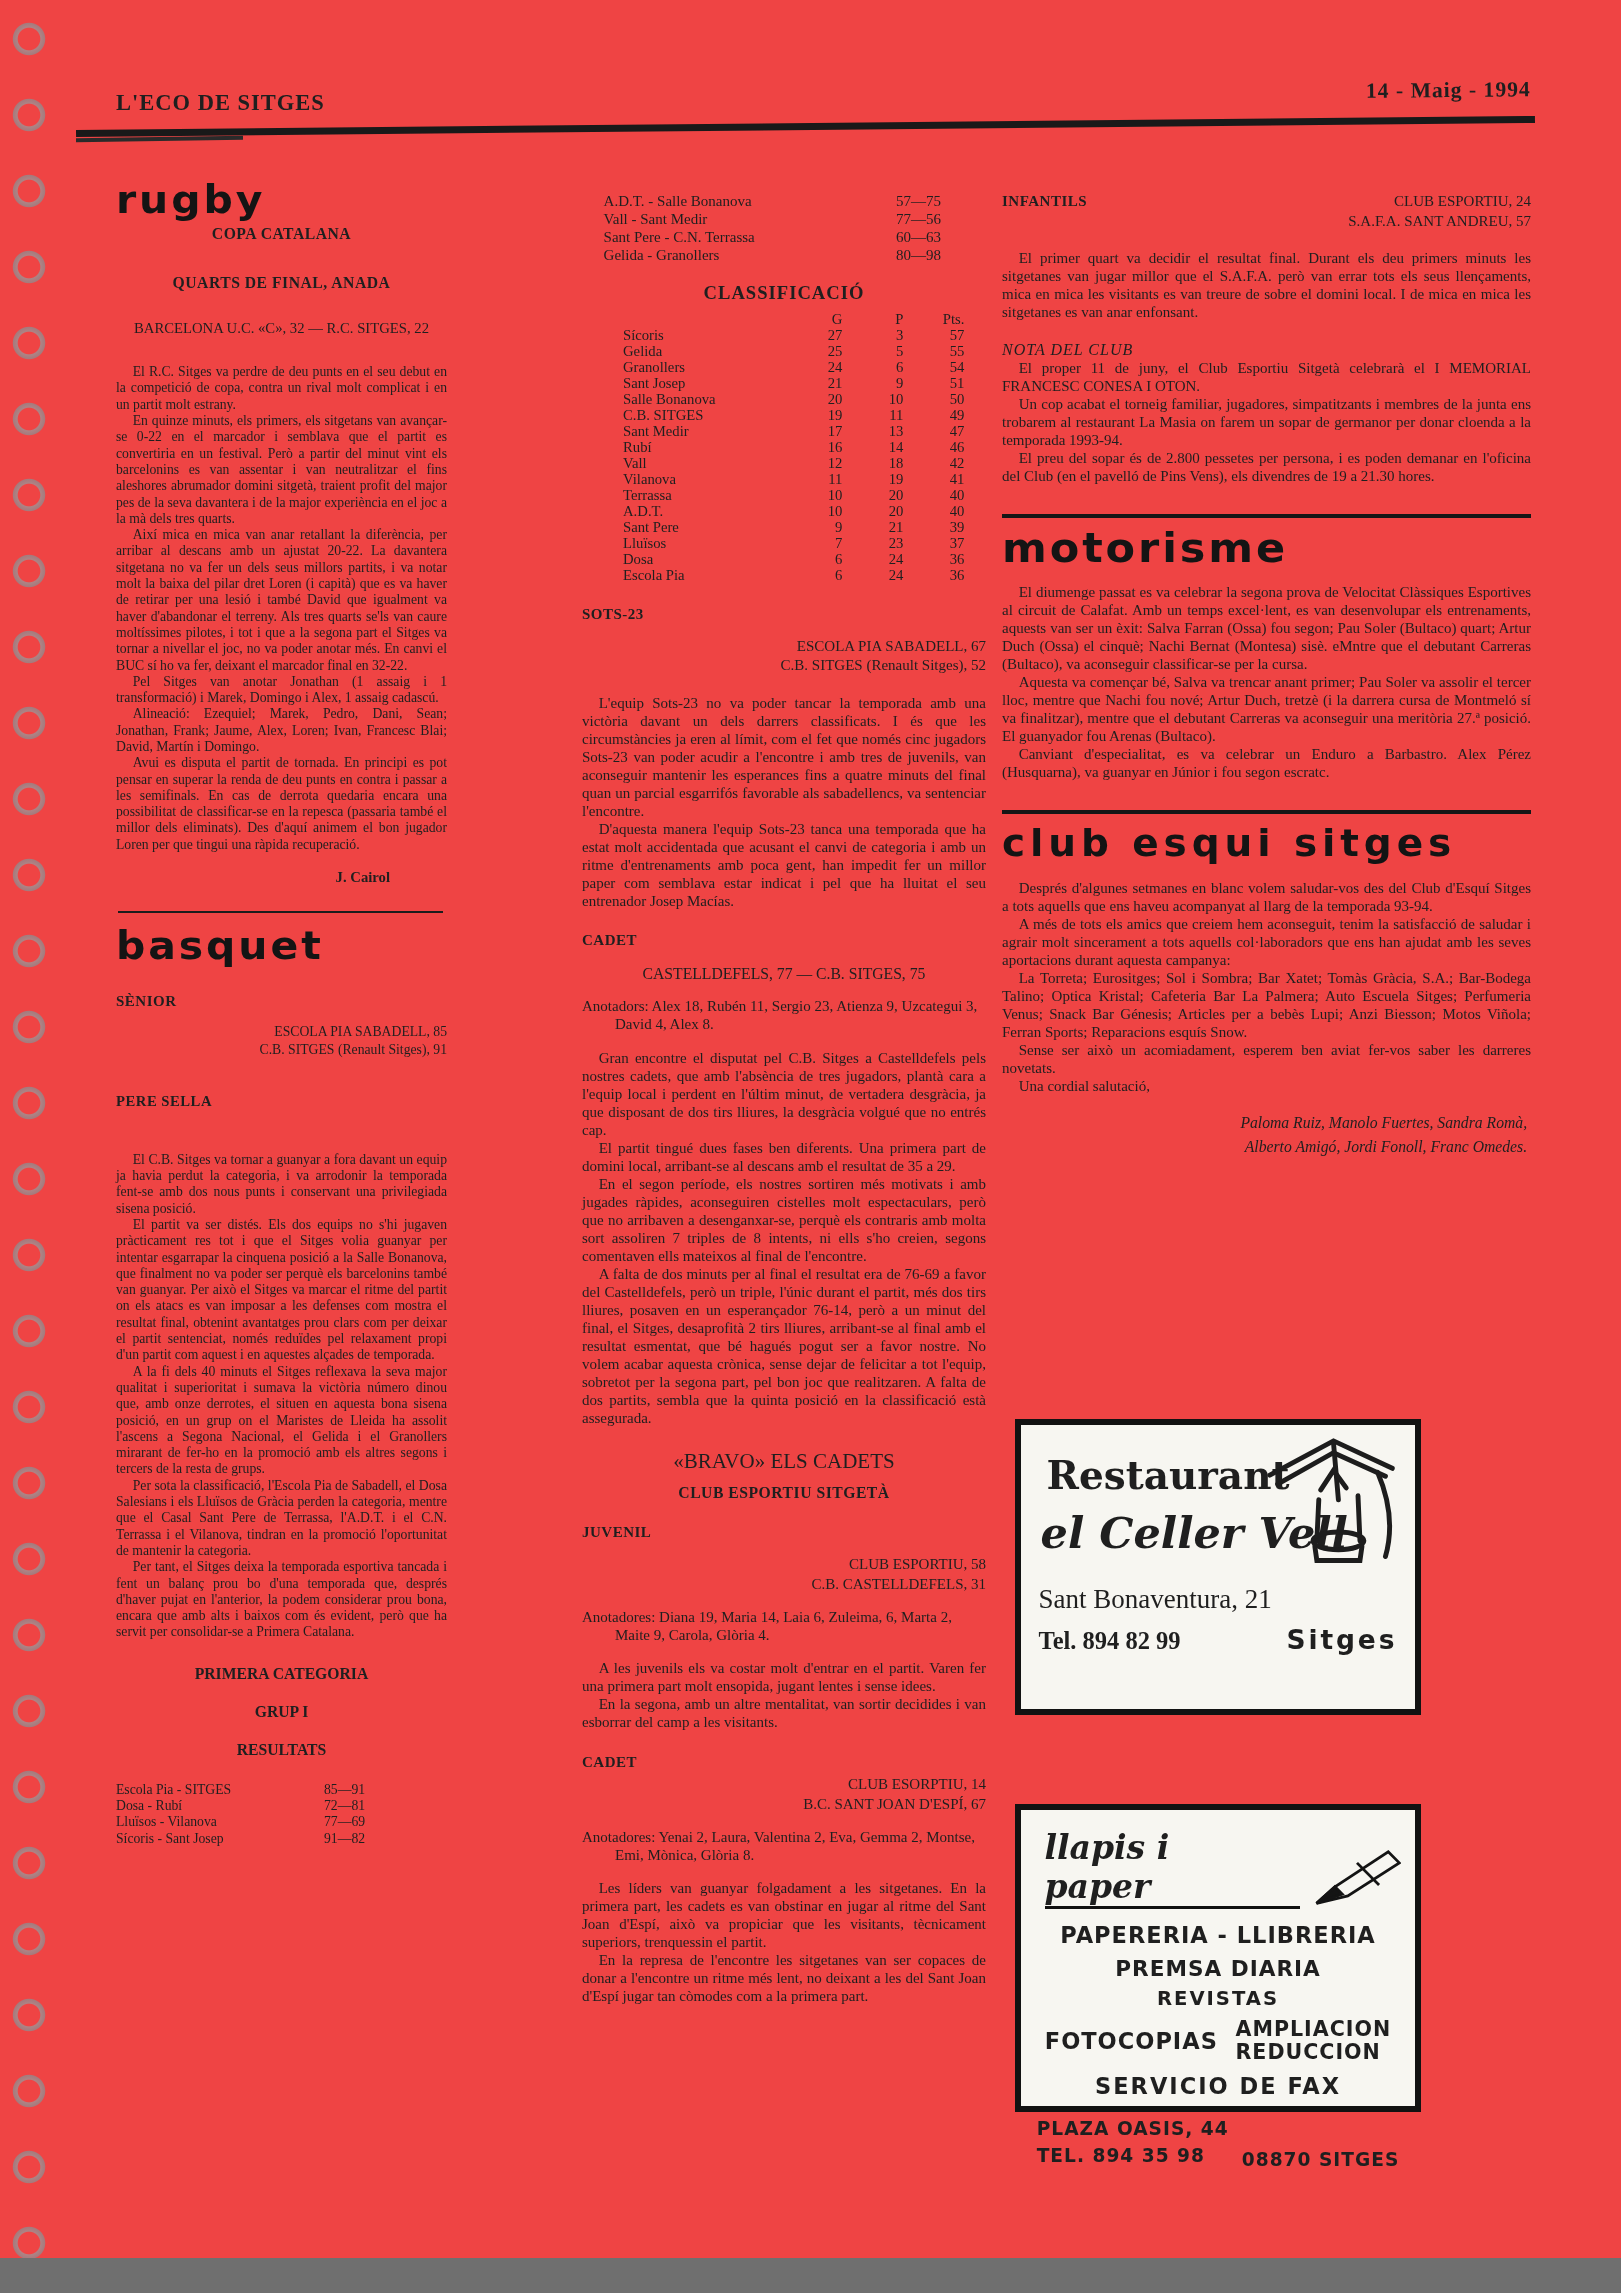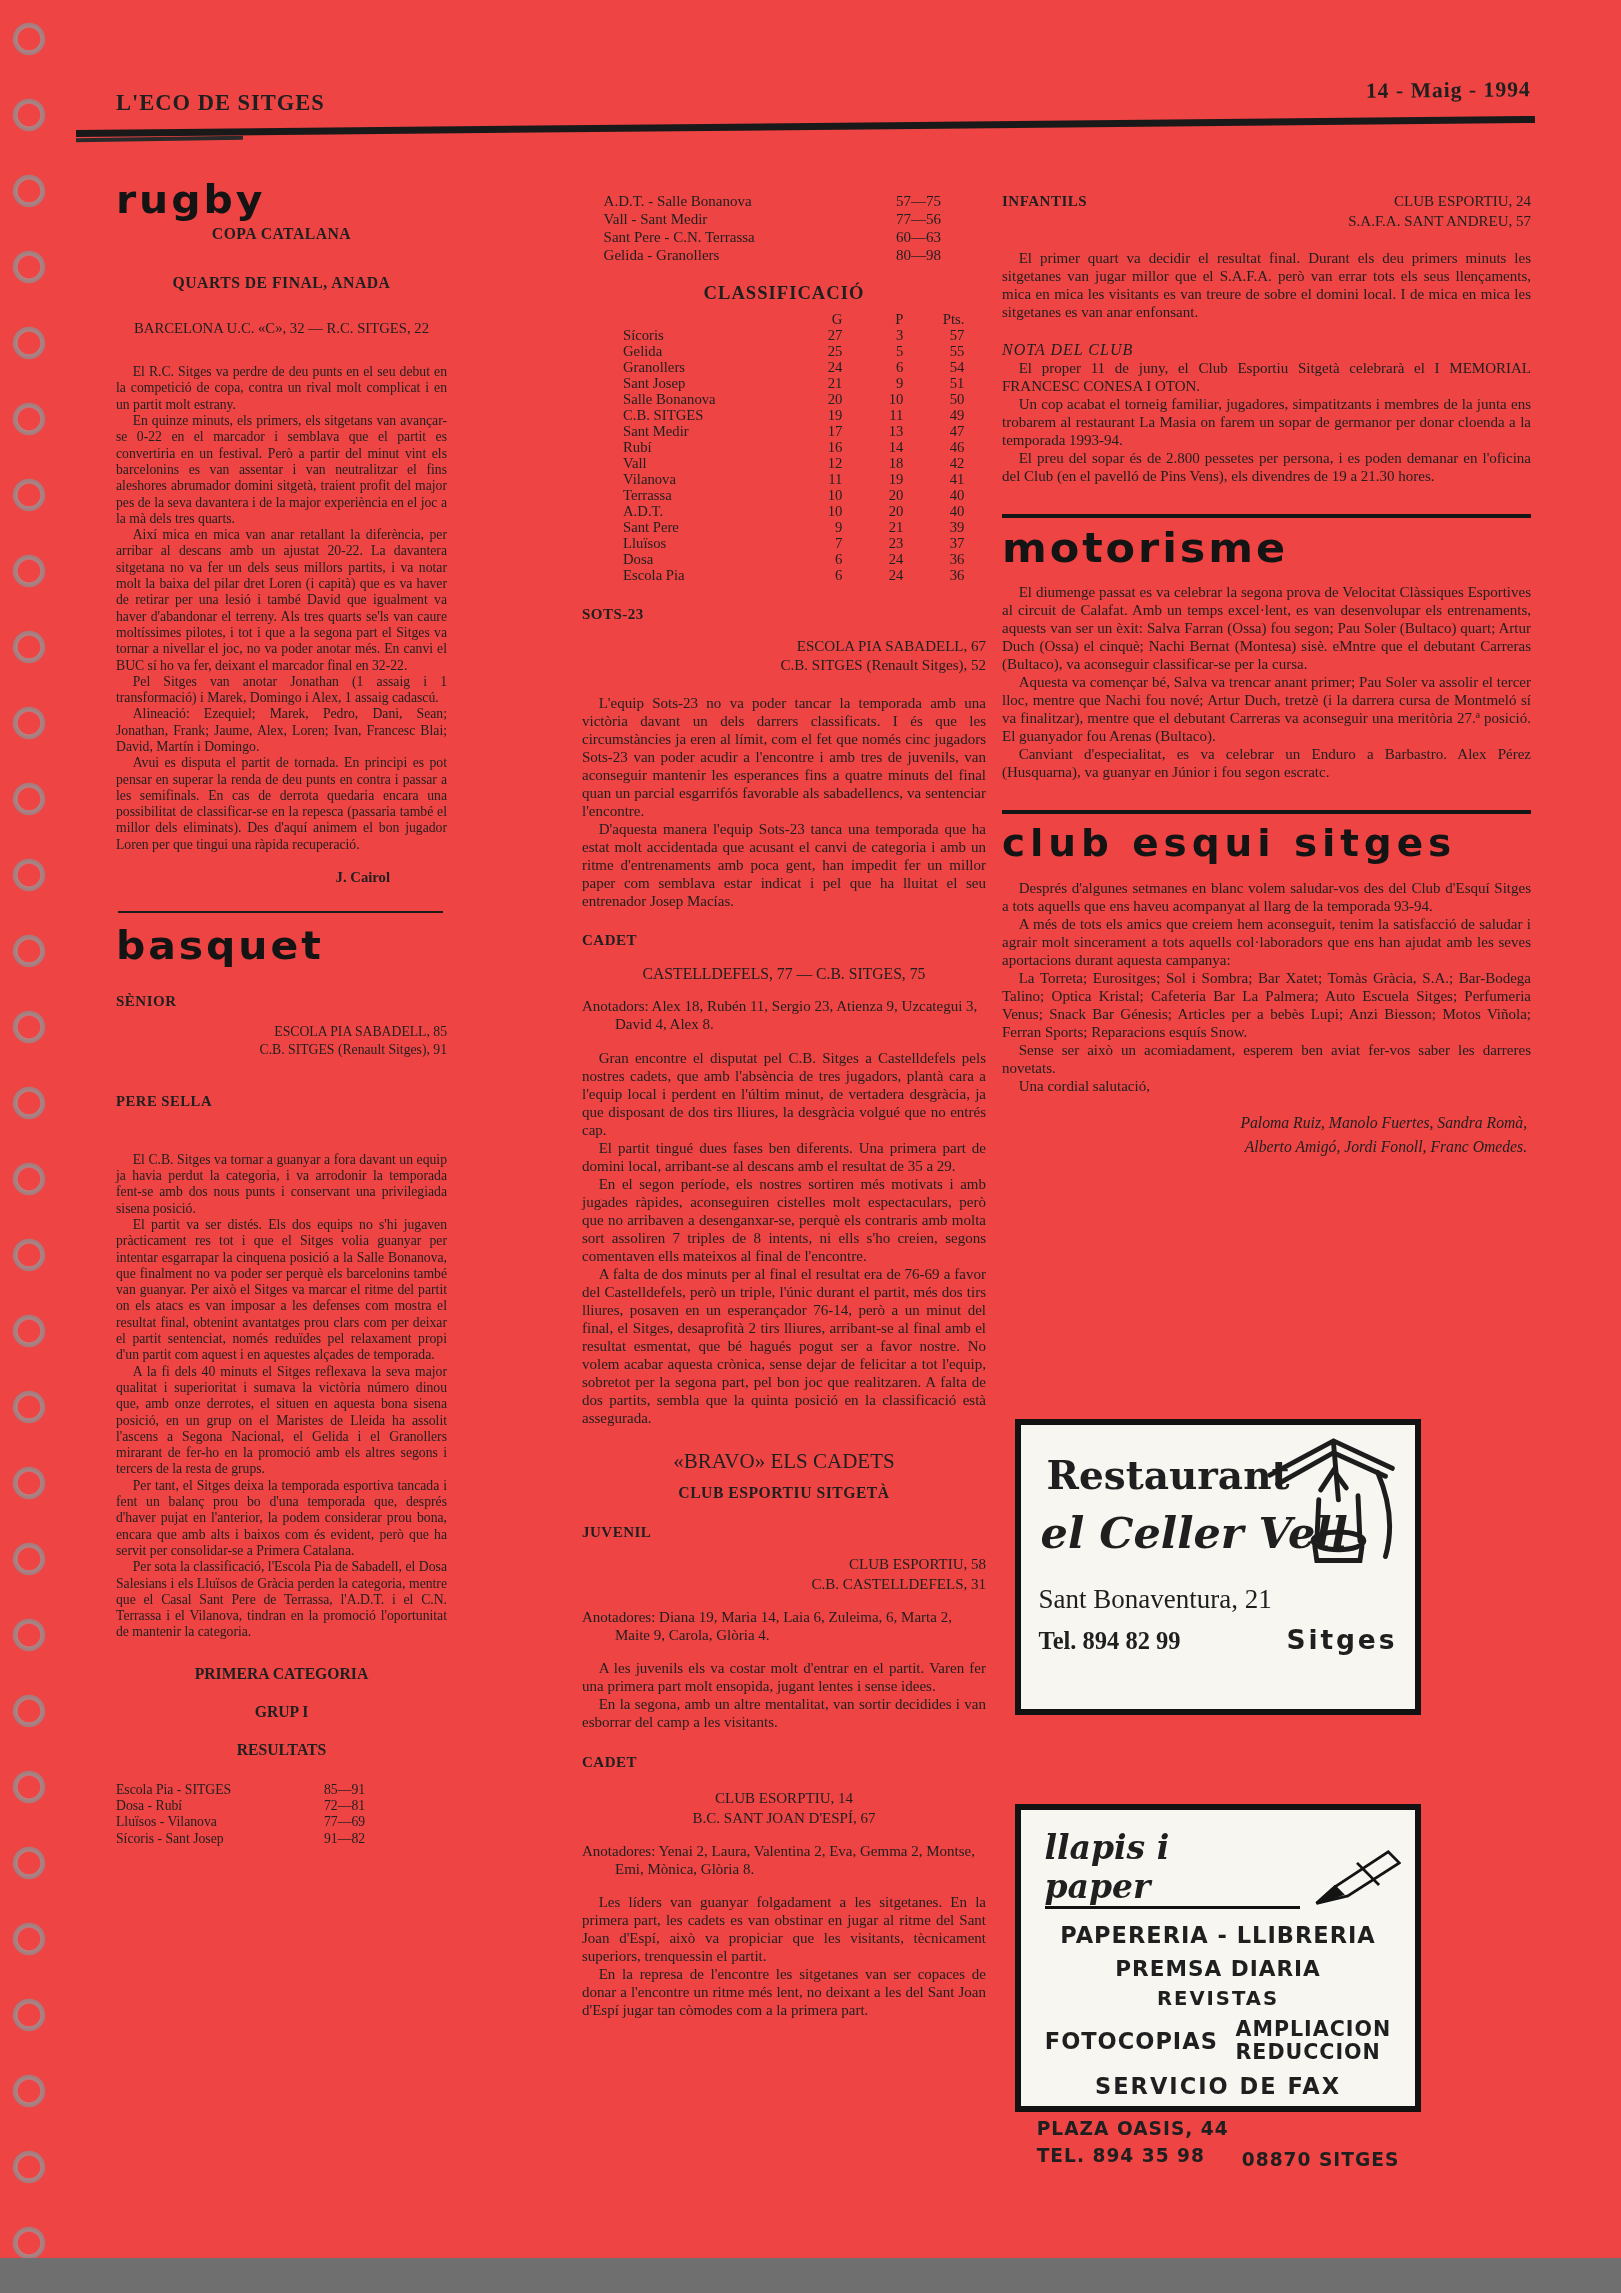--- a/index.html
+++ b/index.html
@@ -115,22 +115,22 @@
     <div class="disp disp-basquet">basquet</div>
     <div class="sec-label">SÈNIOR</div>
     <div class="score-right">
       <div>ESCOLA PIA SABADELL, 85</div>
       <div>C.B. SITGES (Renault Sitges), 91</div>
     </div>
     <div class="author">PERE SELLA</div>
     <p class="body">El C.B. Sitges va tornar a guanyar a fora davant un equip ja havia perdut la categoria, i va arrodonir la temporada fent-se amb dos nous punts i conservant una privilegiada sisena posició.</p>
     <p class="body">El partit va ser distés. Els dos equips no s'hi jugaven pràcticament res tot i que el Sitges volia guanyar per intentar esgarrapar la cinquena posició a la Salle Bonanova, que finalment no va poder ser perquè els barcelonins també van guanyar. Per això el Sitges va marcar el ritme del partit on els atacs es van imposar a les defenses com mostra el resultat final, obtenint avantatges prou clars com per deixar el partit sentenciat, només reduïdes pel relaxament propi d'un partit com aquest i en aquestes alçades de temporada.</p>
     <p class="body">A la fi dels 40 minuts el Sitges reflexava la seva major qualitat i superioritat i sumava la victòria número dinou que, amb onze derrotes, el situen en aquesta bona sisena posició, en un grup on el Maristes de Lleida ha assolit l'ascens a Segona Nacional, el Gelida i el Granollers mirarant de fer-ho en la promoció amb els altres segons i tercers de la resta de grups.</p>
+    <p class="body">Per sota la classificació, l'Escola Pia de Sabadell, el Dosa Salesians i els Lluïsos de Gràcia perden la categoria, mentre que el Casal Sant Pere de Terrassa, l'A.D.T. i el C.N. Terrassa i el Vilanova, tindran en la promoció l'oportunitat de mantenir la categoria.</p>
     <p class="body">Per tant, el Sitges deixa la temporada esportiva tancada i fent un balanç prou bo d'una temporada que, després d'haver pujat en l'anterior, la podem considerar prou bona, encara que amb alts i baixos com és evident, però que ha servit per consolidar-se a Primera Catalana.</p>
-    <p class="body">Per sota la classificació, l'Escola Pia de Sabadell, el Dosa Salesians i els Lluïsos de Gràcia perden la categoria, mentre que el Casal Sant Pere de Terrassa, l'A.D.T. i el C.N. Terrassa i el Vilanova, tindran en la promoció l'oportunitat de mantenir la categoria.</p>
 
     <div class="ctr bold" style="font-size:15.7px; margin-top:25.5px;">PRIMERA CATEGORIA</div>
     <div class="ctr bold" style="font-size:15.7px; margin-top:21.6px;">GRUP I</div>
     <div class="ctr bold" style="font-size:15.7px; margin:21.6px 0 23.5px 0;">RESULTATS</div>
     <div class="res-block" style="margin-top:0;">
       <div class="rr">
           <span>Escola Pia - SITGES</span>
           <span class="rr-s">85—91</span>
         </div>
       <div class="rr">
@@ -296,21 +296,21 @@
     <div class="sec-label">JUVENIL</div>
     <div class="score-right">
       <div>CLUB ESPORTIU, 58</div>
       <div>C.B. CASTELLDEFELS, 31</div>
     </div>
     <p class="anot">Anotadores: Diana 19, Maria 14, Laia 6, Zuleima, 6, Marta 2, Maite 9, Carola, Glòria 4.</p>
     <p class="body" style="margin-top:13.7px;">A les juvenils els va costar molt d'entrar en el partit. Varen fer una primera part molt ensopida, jugant lentes i sense idees.</p>
     <p class="body">En la segona, amb un altre mentalitat, van sortir decidides i van esborrar del camp a les visitants.</p>
 
     <div class="sec-label">CADET</div>
-    <div class="score-right" style="margin-top:18px;text-align:center;">
+    <div class="score-right" style="margin-top:4px;">
       <div>CLUB ESORPTIU, 14</div>
       <div>B.C. SANT JOAN D'ESPÍ, 67</div>
     </div>
     <p class="anot">Anotadores: Yenai 2, Laura, Valentina 2, Eva, Gemma 2, Montse, Emi, Mònica, Glòria 8.</p>
     <p class="body" style="margin-top:13.7px;">Les líders van guanyar folgadament a les sitgetanes. En la primera part, les cadets es van obstinar en jugar al ritme del Sant Joan d'Espí, això va propiciar que les visitants, tècnicament superiors, trenquessin el partit.</p>
     <p class="body">En la represa de l'encontre les sitgetanes van ser copaces de donar a l'encontre un ritme més lent, no deixant a les del Sant Joan d'Espí jugar tan còmodes com a la primera part.</p>
   </section>
 
   <section class="col col3">
     <div style="display:flex;">

